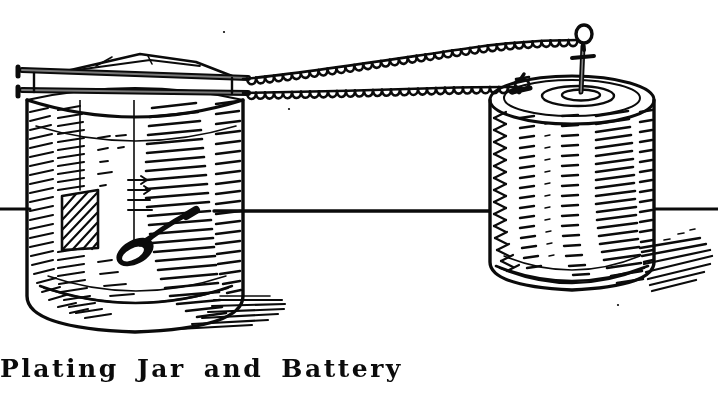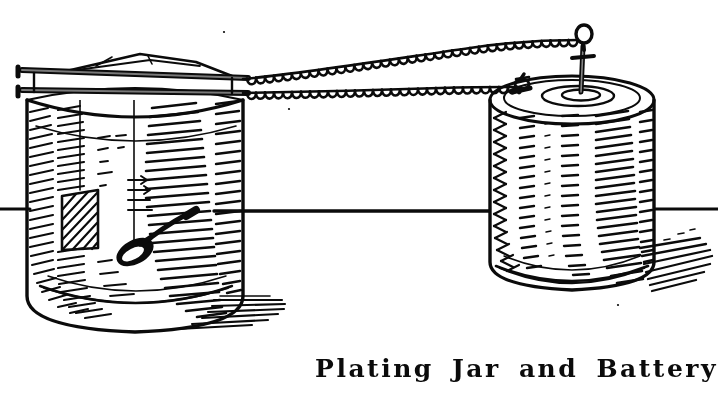--- a/index.html
+++ b/index.html
@@ -25,21 +25,21 @@
     top: 0;
     width: 718px;
     height: 360px;
     display: block;
   }
   #caption {
     position: absolute;
     left: 0;
     top: 352px;
     width: 718px;
-    text-align: right;
+    text-align: left;
     font-family: "DejaVu Serif", serif;
     font-weight: bold;
     font-size: 25px;
     letter-spacing: 2.5px;
     word-spacing: 7px;
     color: #0b0b0b;
     line-height: 34px;
     white-space: nowrap;
   }
 </style>

